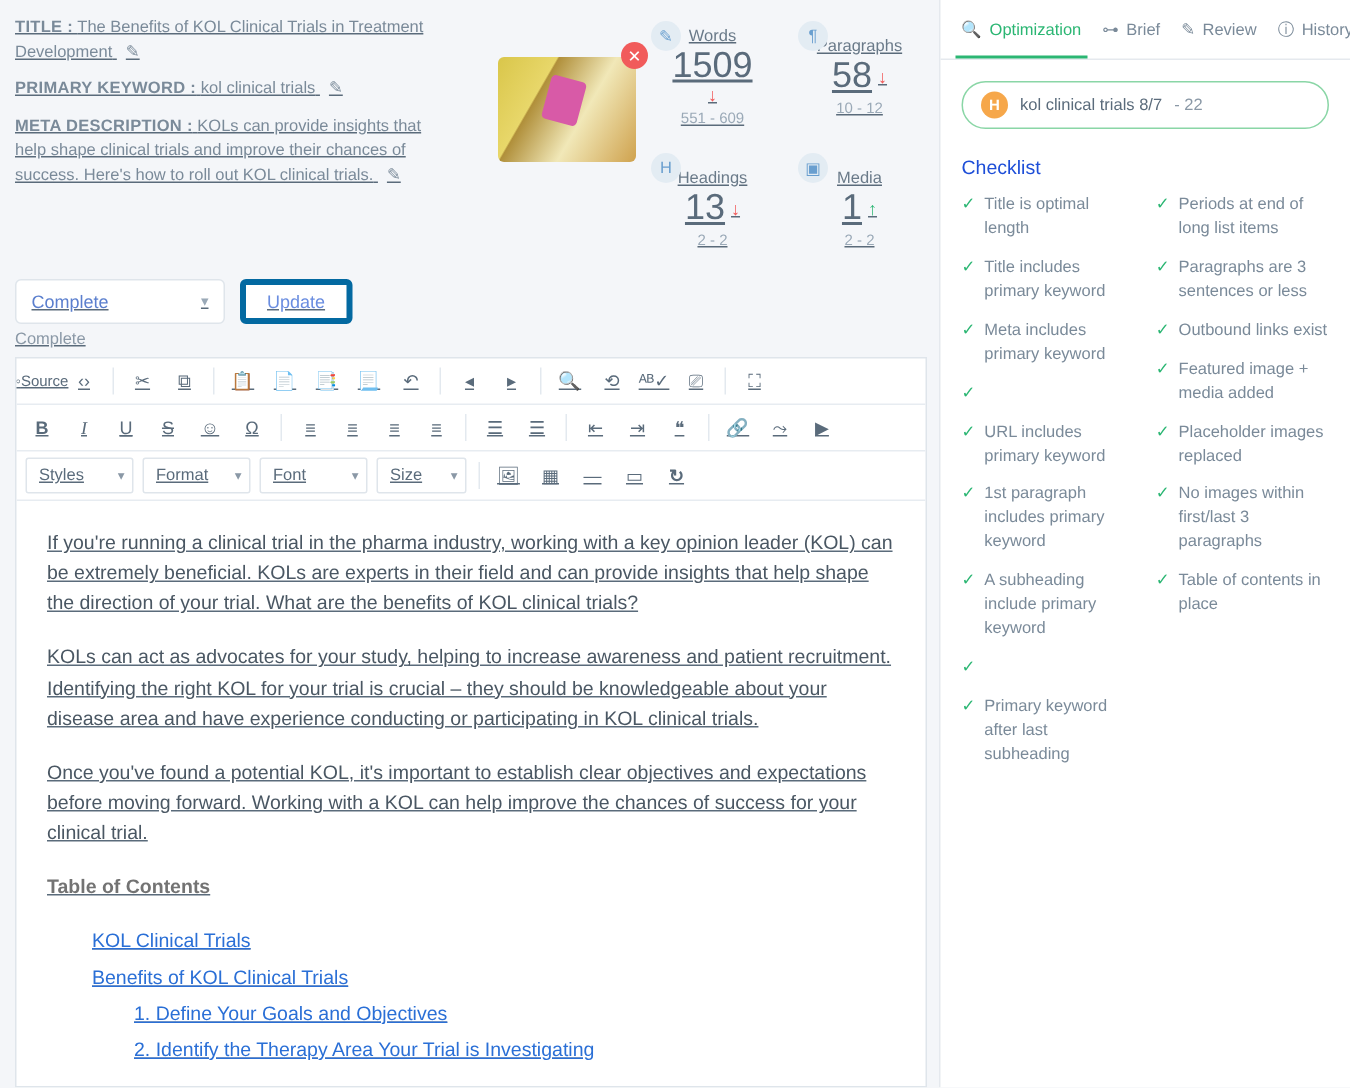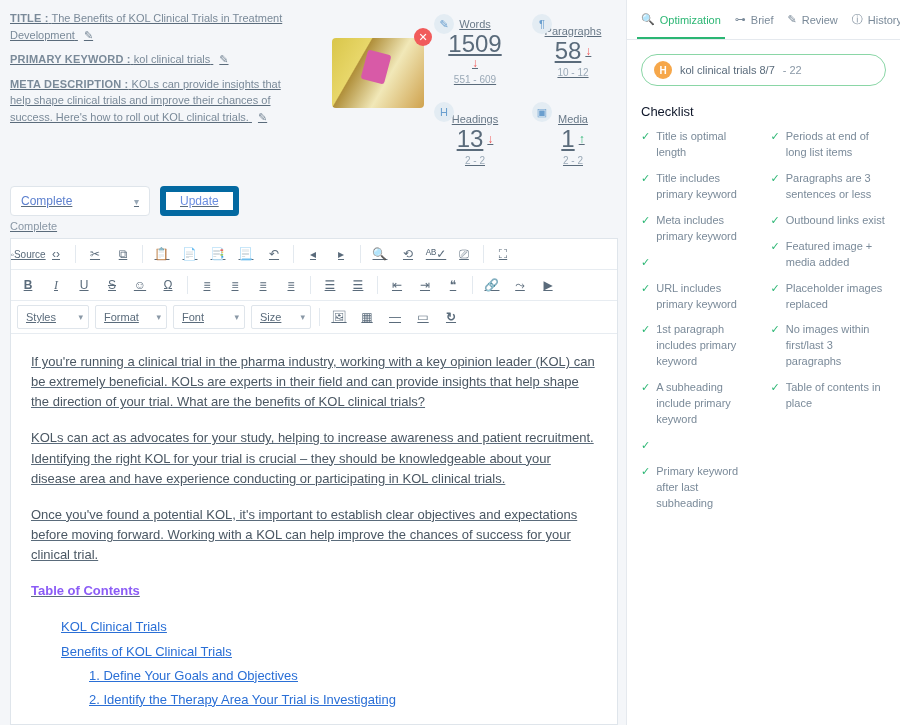--- a/index.html
+++ b/index.html
@@ -26,53 +26,53 @@
   .metric-label { font-size:11px; color:#6a7a89; margin-top:2px; }
   .metric-num { font-size:24px; font-weight:500; color:#5a6b7b; display:flex; align-items:center; gap:4px; line-height:1; margin-top:2px; }
   .arrow-down { color:#f15b5b; font-size:12px; }
   .arrow-up { color:#2bb673; font-size:12px; }
   .metric-range { font-size:10px; color:#9aa9b7; margin-top:4px; }
 
   
   .status-row { display:flex; align-items:center; gap:10px; margin-top:8px; }
   .status-select { position:relative; width:140px; height:30px; border:1px solid #dfe5eb; border-radius:4px; background:#fff; display:flex; align-items:center; padding:0 10px; font-size:12px; color:#5b7fce; cursor:pointer; }
   .status-select .chev { margin-left:auto; color:#9aa9b7; font-size:10px; }
-  .update-btn { height:30px; border:6px solid #0369a1; background:#fff; color:#6a8de0; font-size:12px; border-radius:4px; padding:0 14px; cursor:pointer; }
+  .update-btn { height:30px; border:4px solid #0369a1; background:#fff; color:#6a8de0; font-size:12px; border-radius:4px; padding:0 14px; cursor:pointer; }
   .status-under { font-size:11px; color:#8a98a6; margin-top:4px; }
 
   
   .editor { margin-top:6px; border:1px solid #dfe5eb; background:#fff; display:flex; flex-direction:column; flex:1 1 auto; overflow:hidden; }
   .toolbar { border-bottom:1px solid #e7ecf1; padding:4px 6px; display:flex; flex-wrap:wrap; align-items:center; gap:2px 6px; }
   .tbtn { width:22px; height:22px; display:flex; align-items:center; justify-content:center; color:#5a6b7b; font-size:12px; cursor:pointer; border-radius:3px; }
   .tsep { width:1px; height:18px; background:#e3e9ef; margin:0 2px; }
   .tsrc { font-size:10px; padding:0 4px; white-space:nowrap; }
   .tb-select { height:24px; border:1px solid #dfe5eb; background:#fff; color:#5a6b7b; font-size:11px; padding:0 18px 0 8px; position:relative; cursor:pointer; display:flex; align-items:center; border-radius:2px; }
   .tb-select::after { content:"▾"; position:absolute; right:5px; font-size:9px; color:#8a98a6; }
 
   .content { flex:1 1 auto; overflow-y:auto; padding:18px 20px; font-size:13px; color:#4a5763; line-height:1.55; position:relative; }
   .content p { margin-bottom:16px; }
-  .toc-head { font-weight:700; color:#8b5cf6; margin-bottom:10px; }
+  .toc-head { font-weight:700; color:#737373; margin-bottom:10px; }
   .content a { color:#2a6fd6; text-decoration:underline; }
   .toc-l1 { padding-left:30px; margin-bottom:4px; }
   .toc-l2 { padding-left:58px; margin-bottom:4px; }
   .content::-webkit-scrollbar { width:10px; }
   .content::-webkit-scrollbar-thumb { background:#c9d2db; border-radius:5px; }
 
   
   .tabs { display:flex; border-bottom:1px solid #e5e9ee; padding:0 10px; gap:6px; }
   .tab { display:flex; align-items:center; gap:5px; padding:8px 4px 10px; font-size:11px; color:#7a8a99; cursor:pointer; border-bottom:2px solid transparent; }
   .tab.active { color:#2bb673; border-bottom-color:#2bb673; }
   .tab-icon { font-size:11px; }
 
   .keyword-pill { margin:14px 14px 0; border:1px solid #8ad6a6; border-radius:18px; padding:6px 12px; display:flex; align-items:center; gap:8px; font-size:11px; color:#5a6b7b; }
   .kp-badge { width:18px; height:18px; border-radius:50%; background:#f6a74a; color:#fff; font-size:10px; font-weight:700; display:flex; align-items:center; justify-content:center; }
   .kp-range { color:#8a98a6; }
 
   .checklist { padding:18px 14px 10px; }
-  .checklist-title { font-size:13px; color:#0f172a; margin-bottom:10px; }
+  .checklist-title { font-size:13px; color:#1d4ed8; margin-bottom:10px; }
   .check-cols { display:flex; gap:14px; }
   .check-col { flex:1 1 0; }
   .check-item { display:flex; gap:6px; font-size:11px; color:#7a8a99; line-height:1.45; margin-bottom:10px; }
   .check-item .ci-mark { color:#2bb673; flex-shrink:0; }
   .sub { margin-left:-18px; }
 </style>
 </head>
 <body>
 
 <div class="left">

